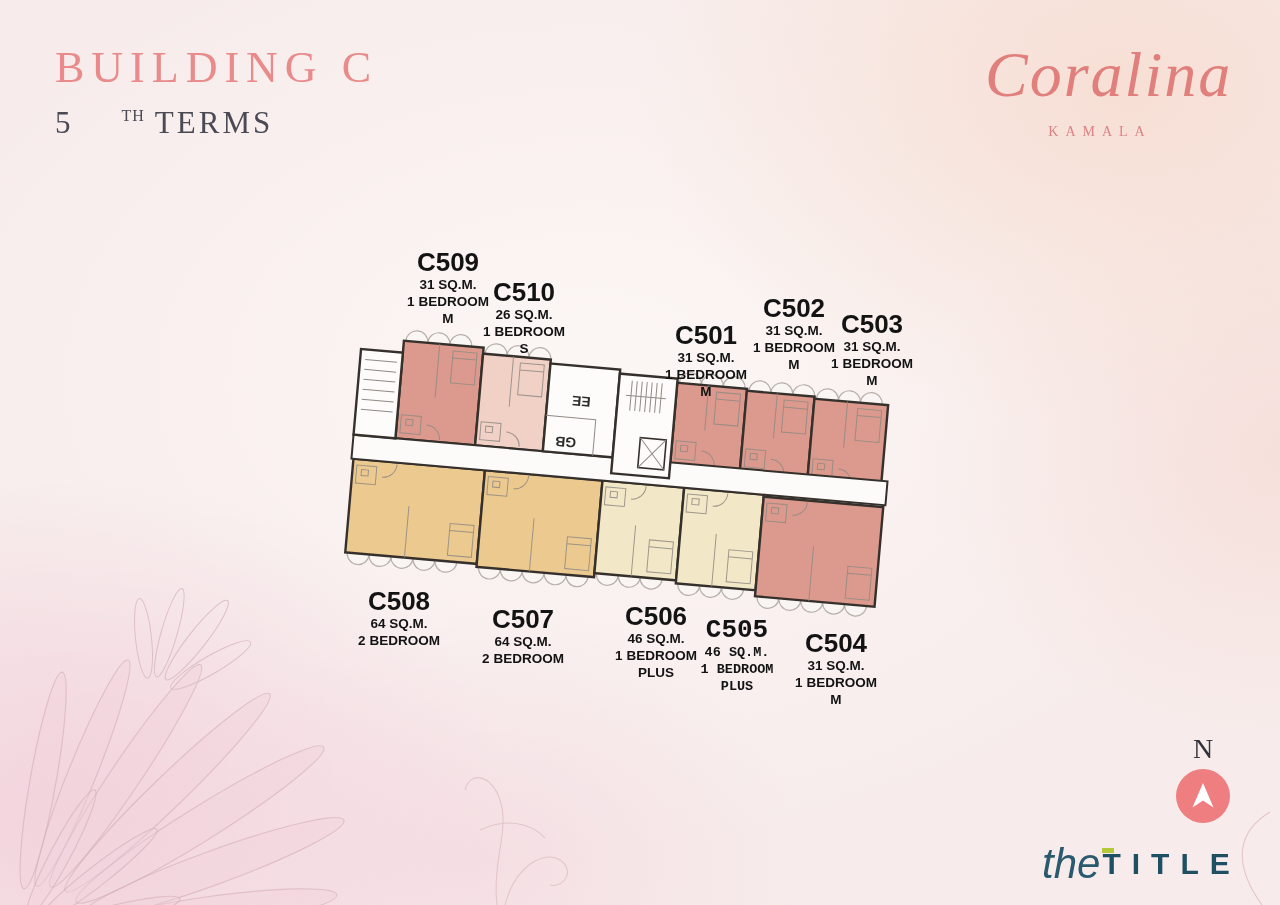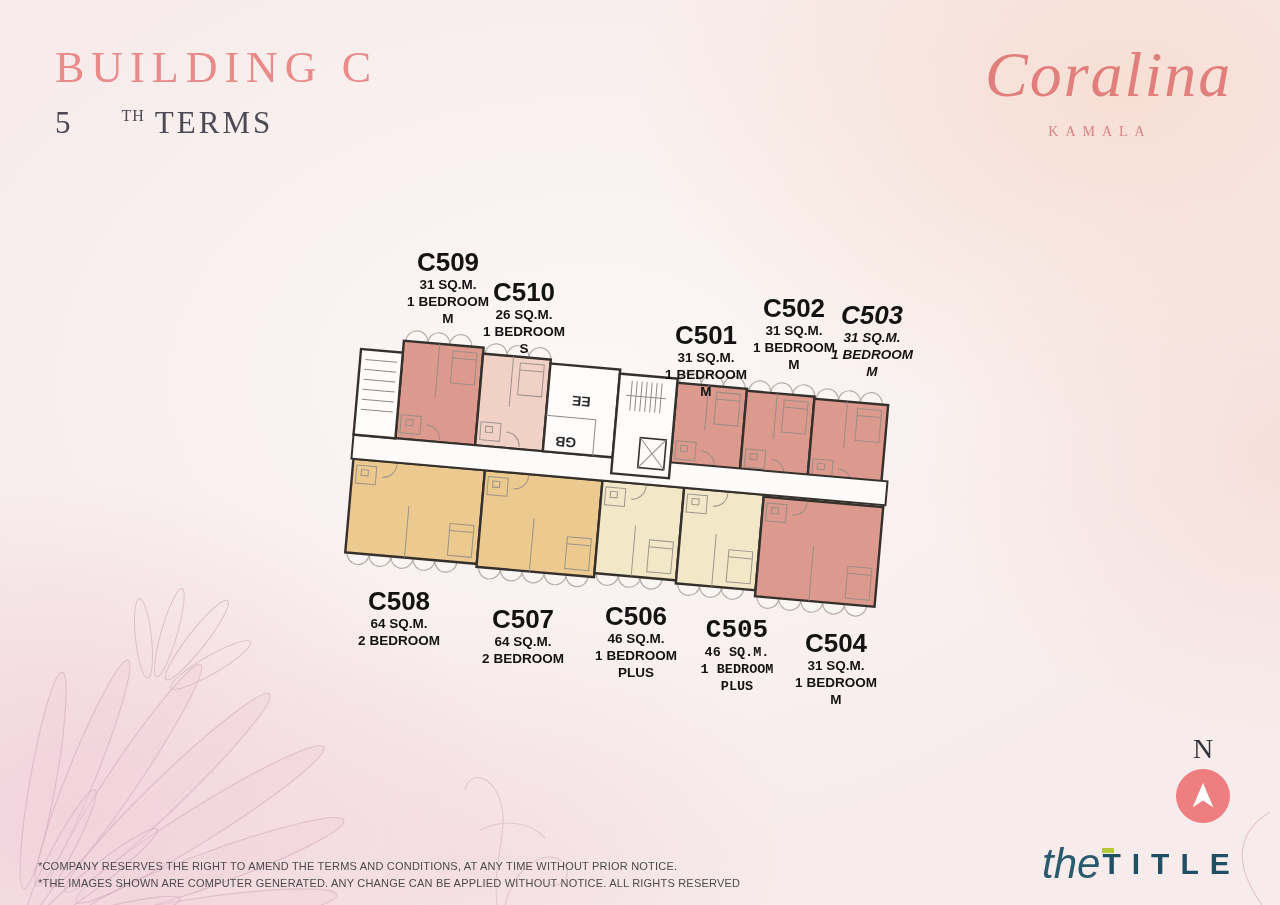--- a/index.html
+++ b/index.html
@@ -248,37 +248,37 @@
         <div class="unit-sub">31 SQ.M.</div>
         <div class="unit-sub">1 BEDROOM</div>
         <div class="unit-sub">M</div>
       </div>
       <div class="unit-label" style="left: 794px; top: 294px;">
         <div class="unit-id">C502</div>
         <div class="unit-sub">31 SQ.M.</div>
         <div class="unit-sub">1 BEDROOM</div>
         <div class="unit-sub">M</div>
       </div>
-      <div class="unit-label" style="left: 872px; top: 301px; font-style: italic;">
+      <div class="unit-label" style="left: 872px; top: 310px;">
         <div class="unit-id">C503</div>
         <div class="unit-sub">31 SQ.M.</div>
         <div class="unit-sub">1 BEDROOM</div>
         <div class="unit-sub">M</div>
       </div>
       <div class="unit-label" style="left: 399px; top: 587px;">
         <div class="unit-id">C508</div>
         <div class="unit-sub">64 SQ.M.</div>
         <div class="unit-sub">2 BEDROOM</div>
       </div>
       <div class="unit-label" style="left: 523px; top: 605px;">
         <div class="unit-id">C507</div>
         <div class="unit-sub">64 SQ.M.</div>
         <div class="unit-sub">2 BEDROOM</div>
       </div>
-      <div class="unit-label" style="left: 636px; top: 602px;">
+      <div class="unit-label" style="left: 656px; top: 602px;">
         <div class="unit-id">C506</div>
         <div class="unit-sub">46 SQ.M.</div>
         <div class="unit-sub">1 BEDROOM</div>
         <div class="unit-sub">PLUS</div>
       </div>
       <div class="unit-label" style="left: 737px; top: 616px; font-family: Liberation Mono, monospace;">
         <div class="unit-id">C505</div>
         <div class="unit-sub">46 SQ.M.</div>
         <div class="unit-sub">1 BEDROOM</div>
         <div class="unit-sub">PLUS</div>
@@ -309,18 +309,14 @@
       <svg width="34" height="34" viewBox="-17 -17 34 34">
         <path d="M0,-13 L10.5,11.5 L0,4.5 L-10.5,11.5 Z" fill="#ffffff"></path>
       </svg>
     </div>
   </div>
 
   <div class="title-logo">
     <span class="logo-the">the</span><span class="logo-title">TITLE</span>
   </div>
 
-  <div class="disclaimer">
-    <div>*COMPANY RESERVES THE RIGHT TO AMEND THE TERMS AND CONDITIONS, AT ANY TIME WITHOUT PRIOR NOTICE.</div>
-    <div>*THE IMAGES SHOWN ARE COMPUTER GENERATED. ANY CHANGE CAN BE APPLIED WITHOUT NOTICE. ALL RIGHTS RESERVED</div>
-  </div>
 
 </div>
 
 </body></html>

